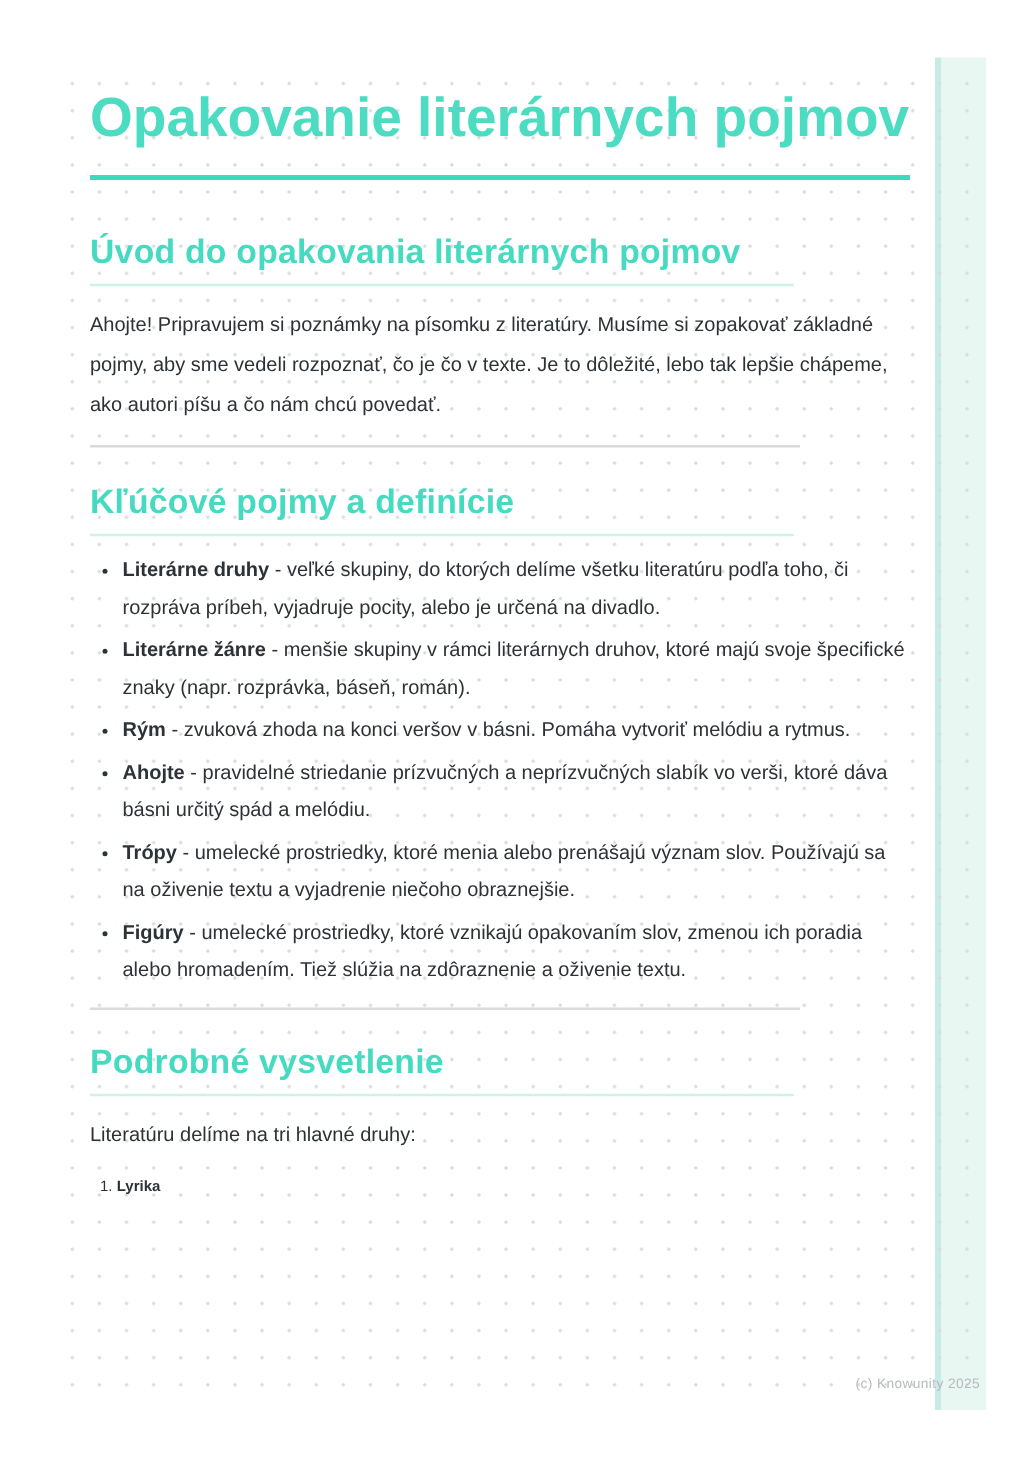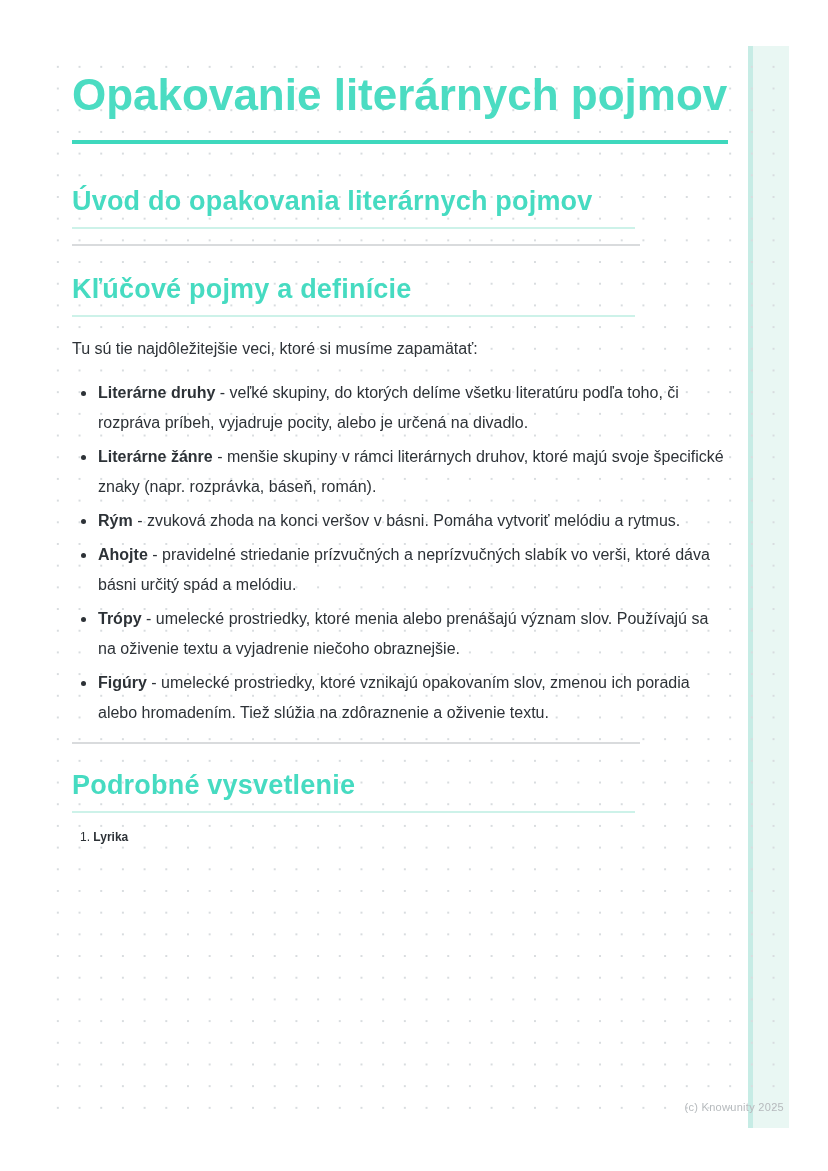--- a/index.html
+++ b/index.html
@@ -61,41 +61,42 @@
   <div class="margin-line"></div>
   <div class="dots"></div>
 
   <div class="content">
 
     <h1>Opakovanie literárnych pojmov</h1>
     <div class="title-rule"></div>
 
     <h2 class="mt-h2-1">Úvod do opakovania literárnych pojmov</h2>
     <div class="h2-rule"></div>
+    <p>Ahojte! Pripravujem si poznámky na písomku z literatúry. Musíme si zopakovať základné pojmy, aby sme vedeli rozpoznať, čo je čo v texte. Je to dôležité, lebo tak lepšie chápeme, ako autori píšu a čo nám chcú povedať.</p>
 
     <div class="gray-hr"></div>
 
     <h2 class="mt-h2">Kľúčové pojmy a definície</h2>
     <div class="h2-rule"></div>
-    <p>Tu sú tie najdôležitejšie veci, ktoré si musíme zapamätať:</p>
 
     <ul class="terms">
       <li><strong>Literárne druhy</strong> <span>- veľké skupiny, do ktorých delíme všetku literatúru podľa toho, či rozpráva príbeh, vyjadruje pocity, alebo je určená na divadlo.</span></li>
       <li><strong>Literárne žánre</strong> <span>- menšie skupiny v rámci literárnych druhov, ktoré majú svoje špecifické znaky (napr. rozprávka, báseň, román).</span></li>
       <li><strong>Rým</strong> <span>- zvuková zhoda na konci veršov v básni. Pomáha vytvoriť melódiu a rytmus.</span></li>
       <li><strong>Ahojte</strong> <span>- pravidelné striedanie prízvučných a neprízvučných slabík vo verši, ktoré dáva básni určitý spád a melódiu.</span></li>
       <li><strong>Trópy</strong> <span>- umelecké prostriedky, ktoré menia alebo prenášajú význam slov. Používajú sa na oživenie textu a vyjadrenie niečoho obraznejšie.</span></li>
       <li><strong>Figúry</strong> <span>- umelecké prostriedky, ktoré vznikajú opakovaním slov, zmenou ich poradia alebo hromadením. Tiež slúžia na zdôraznenie a oživenie textu.</span></li>
     </ul>
 
     <div class="gray-hr second"></div>
 
     <h2 class="mt-h2-3">Podrobné vysvetlenie</h2>
     <div class="h2-rule"></div>
 
+    <p>Literatúru delíme na tri hlavné druhy:</p>
 
     <ol class="kinds">
       <li><span>1.</span> <strong>Lyrika</strong></li>
     </ol>
 
   </div>
 
   <div class="footer-note">(c) Knowunity 2025</div>
 </div>
 

